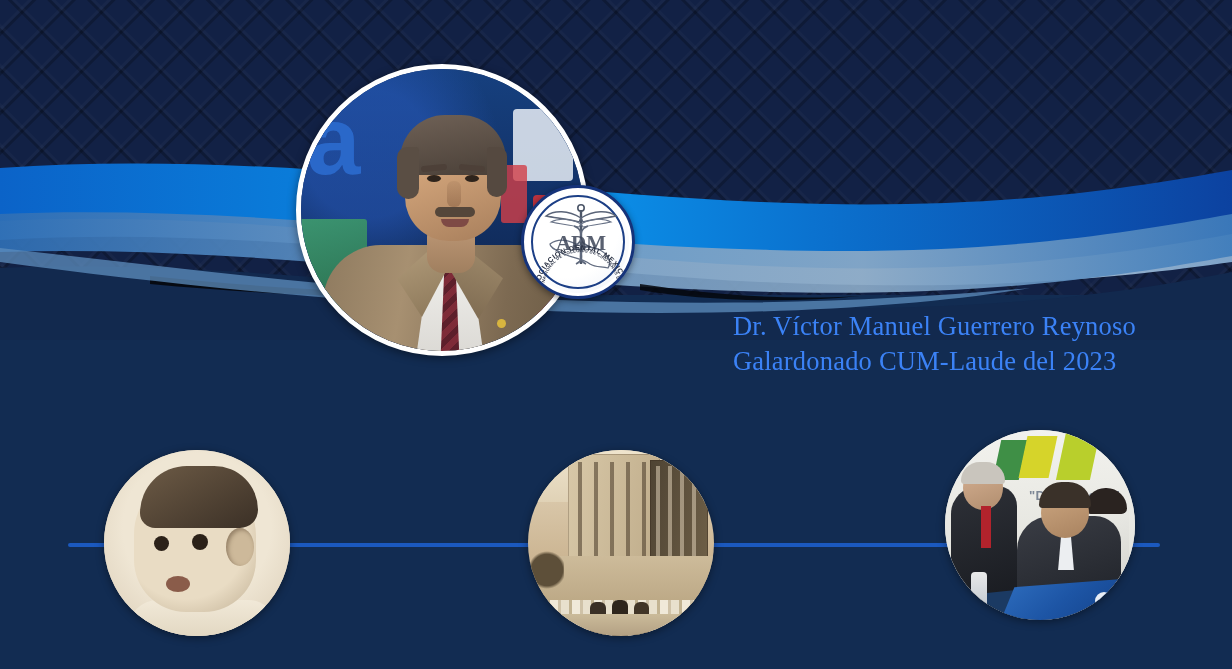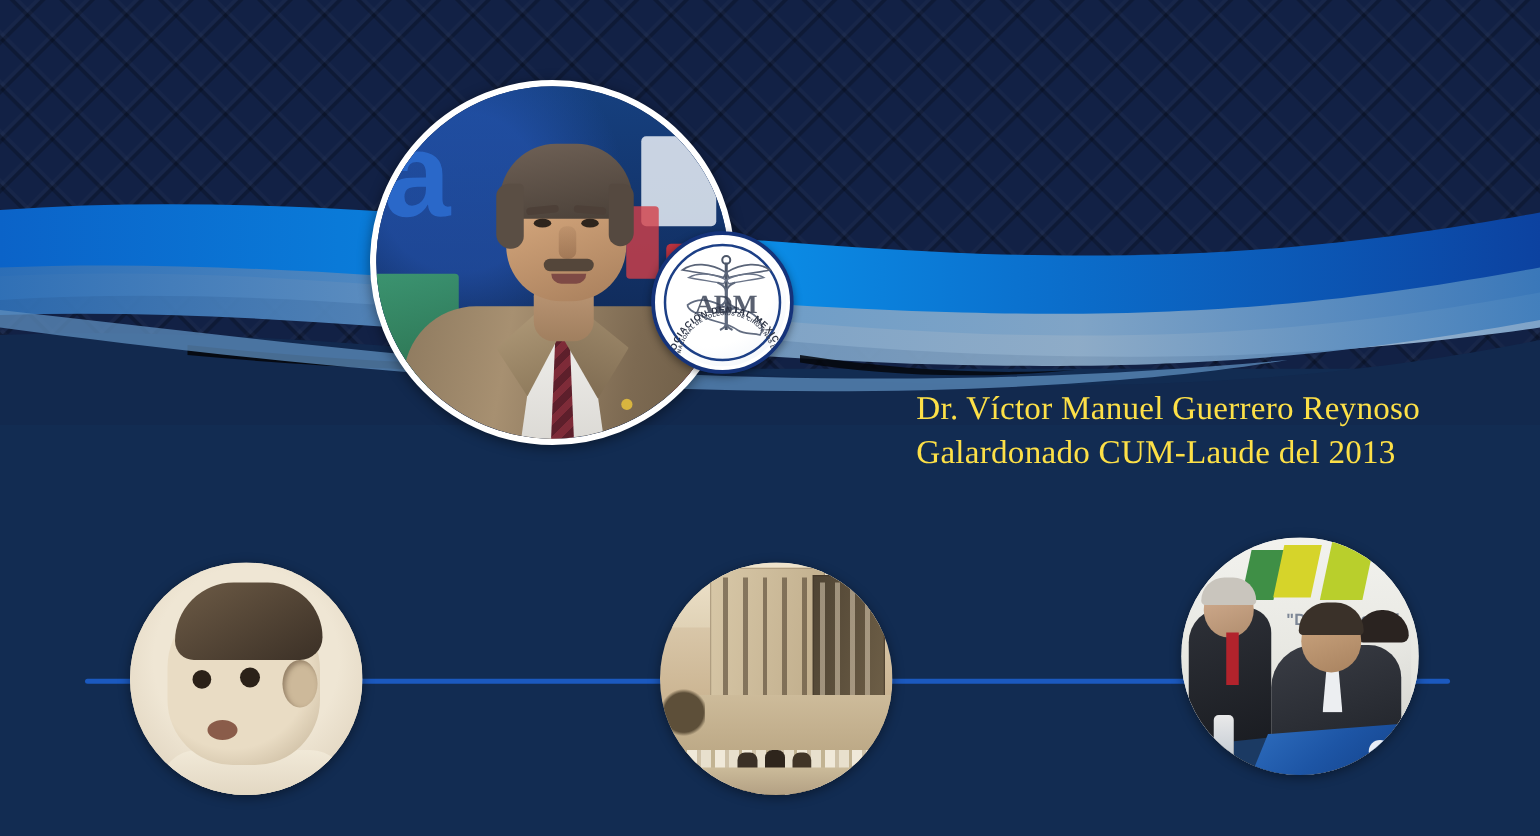--- a/index.html
+++ b/index.html
@@ -168,21 +168,21 @@
     border-radius:50%;
     border:2px solid #1c3f86;
   }
   .badge-svg { position:absolute; left:0; top:0; width:114px; height:114px; }
 
   
   .headline {
     position:absolute;
     left:733px; top:309px;
     width:470px;
-    color:#fde047;
+    color:#3b82f6;
     font-family:"Liberation Serif","DejaVu Serif",serif;
     letter-spacing:.2px;
   }
   .headline .l1 { font-size:26.5px; line-height:35px; white-space:nowrap; }
   .headline .l2 { font-size:26.5px; line-height:35px; white-space:nowrap; }
 
   
   .timeline-line {
     position:absolute;
     left:68px; top:543px;
@@ -416,21 +416,21 @@
         <textPath href="#arcOuter" startOffset="50%" text-anchor="middle">ASOCIACIÓN DENTAL MEXICANA</textPath>
       </text>
       <text font-family="Liberation Sans, sans-serif" font-size="4.3" font-weight="700" fill="#3a4254" letter-spacing="0.25">
         <textPath href="#arcInner" startOffset="50%" text-anchor="middle">FEDERACIÓN NACIONAL DE COLEGIOS DE CIRUJANOS DENTISTAS, A.C.</textPath>
       </text>
     </svg>
   </div>
 
   <div class="headline">
     <div class="l1">Dr. Víctor Manuel Guerrero Reynoso</div>
-    <div class="l2">Galardonado CUM-Laude del 2013</div>
+    <div class="l2">Galardonado CUM-Laude del 2023</div>
   </div>
 
   <div class="timeline-line"></div>
 
   <div class="tl-node tl-1">
     <div class="baby">
       <div class="baby-bg"></div>
       <div class="baby-body"></div>
       <div class="baby-head"></div>
       <div class="baby-ear"></div>

